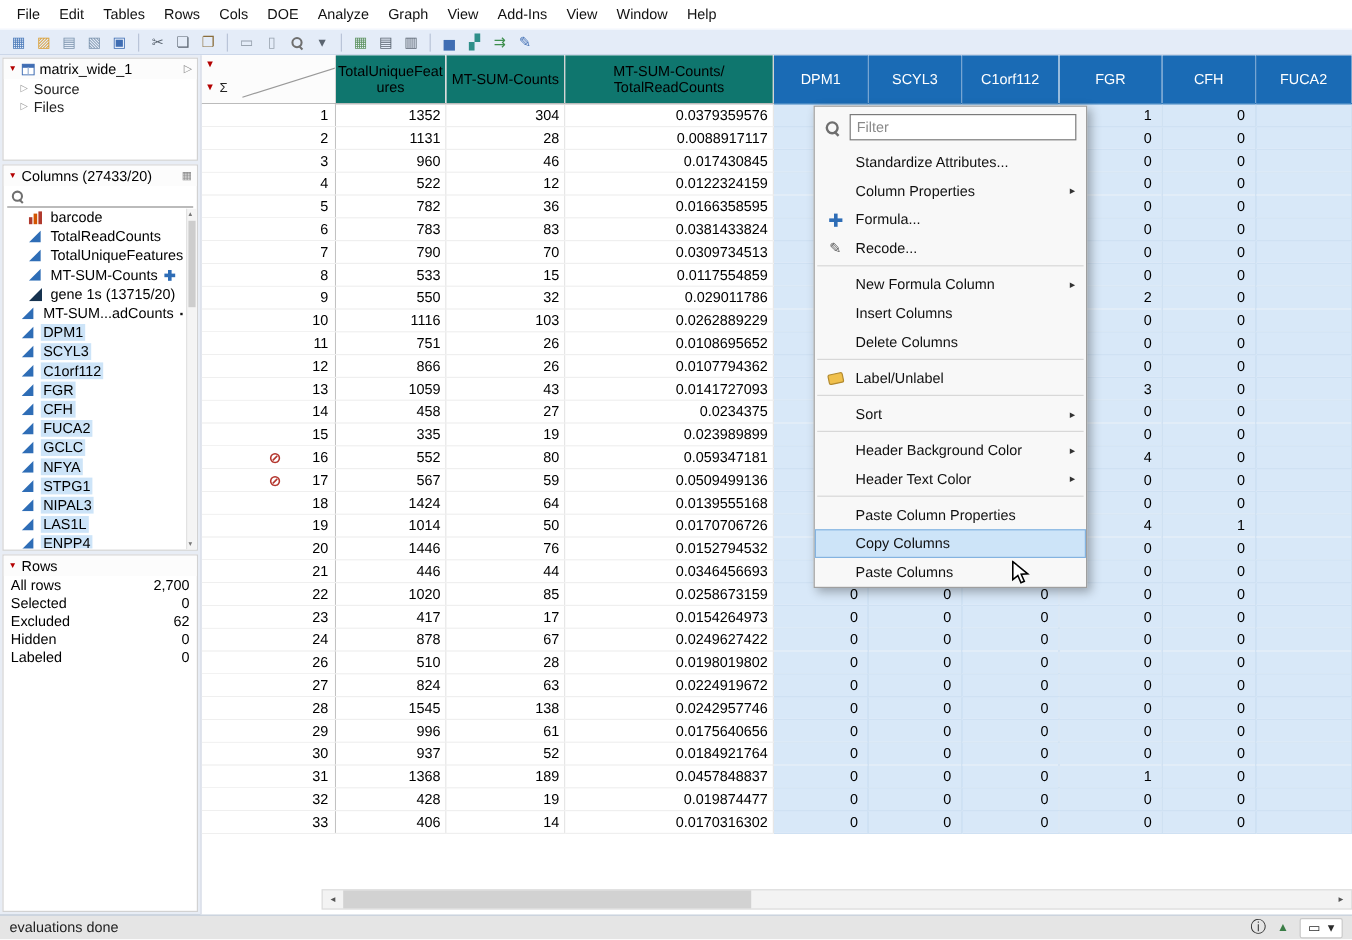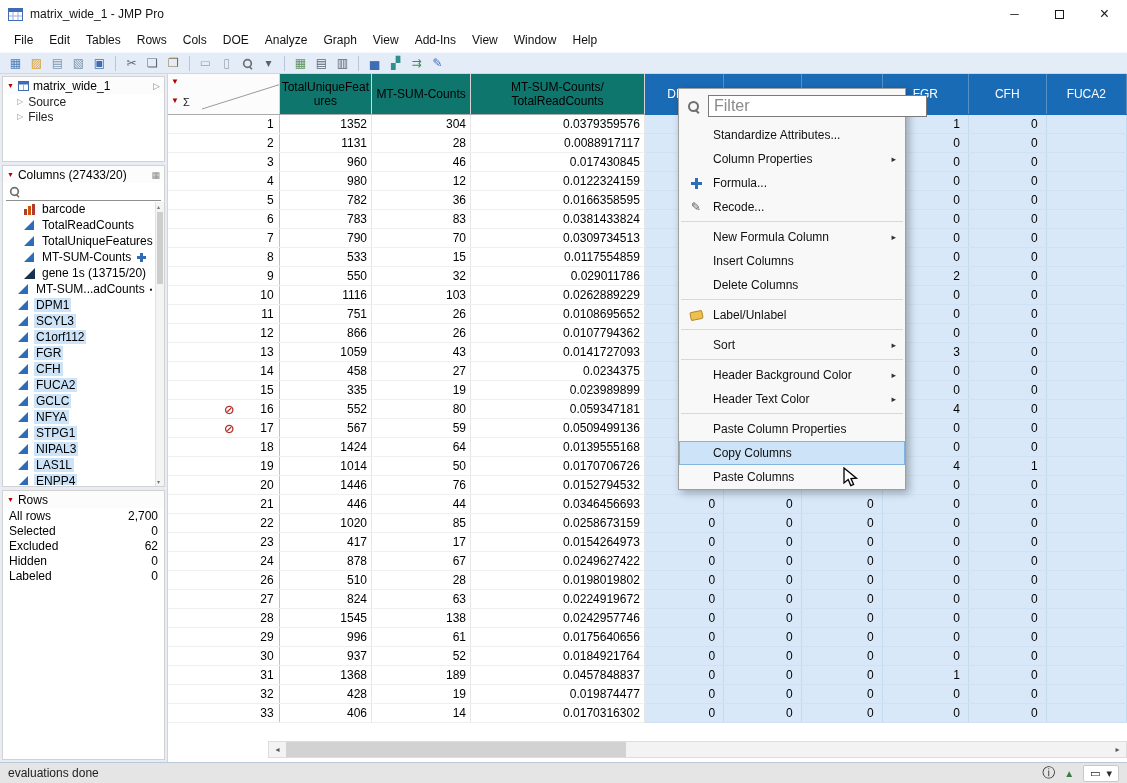--- a/index.html
+++ b/index.html
@@ -71,21 +71,21 @@
 
 .statusbar{height:21px;background:#e5e5e5;border-top:1px solid #bcc8da;display:flex;align-items:center;padding:0 8px;font-size:12px;flex:0 0 auto;color:#222}
 .sb-icons{margin-left:auto;display:flex;align-items:center;gap:9px}
 .sbicon{font-size:13px;color:#2b2b2b}
 .sbicon.up{color:#3a7d46;font-size:10px}
 .sb-box{display:flex;align-items:center;gap:6px;background:#fff;border:1px solid #c9c9c9;border-radius:2px;padding:1px 6px;height:17px}
 .sb-box .sbicon{font-size:11px}
 
 .ctx{position:absolute;left:678px;top:88px;width:228px;background:#f8f8f8;border:1px solid #9f9f9f;box-shadow:3px 3px 8px rgba(0,0,0,.3);z-index:50}
 .mfilter{height:34px;display:flex;align-items:center;padding:0 8px}
-.finput{flex:1;height:22px;margin-left:8px;border:1px solid #7a7a7a;background:#fff;font-family:inherit;font-size:16px;padding:0 5px;color:#4c1d95;outline:none}
+.finput{flex:1;height:22px;margin-left:8px;border:1px solid #7a7a7a;background:#fff;font-family:inherit;font-size:12px;padding:0 5px;color:#4c1d95;outline:none}
 .finput::placeholder{color:#8a8a8a}
 .mi{height:24px;display:flex;align-items:center;position:relative;padding-left:34px;padding-right:9px;font-size:12px;color:#101010}
 .mi.hl{background:#cde4f8;outline:1px solid #84b3e0;outline-offset:-1px}
 .gut{position:absolute;left:8px;width:18px;display:inline-flex;align-items:center;justify-content:center}
 .pencil{font-size:12px;color:#555}
 .plusico2{position:relative;width:11px;height:11px;display:inline-block}
 .plusico2::before{content:"";position:absolute;left:4px;top:0;width:3px;height:11px;background:#2e6db6}
 .plusico2::after{content:"";position:absolute;left:0;top:4px;width:11px;height:3px;background:#2e6db6}
 .tagico{width:13px;height:9px;background:#f0c04c;border:1px solid #b28a2f;border-radius:2px;transform:rotate(-12deg);display:inline-block}
 .subarrow{margin-left:auto;font-size:9px;color:#333}
@@ -95,39 +95,20 @@
 .mag::before{content:"";position:absolute;left:1px;top:1px;width:7px;height:7px;border:2px solid #6f6f6f;border-radius:50%}
 .mag::after{content:"";position:absolute;left:9px;top:9px;width:5px;height:2px;background:#6f6f6f;transform:rotate(45deg);transform-origin:0 0}
 .mag.small{transform:scale(.85)}
 .cursor{position:absolute;left:843px;top:467px;z-index:60}
 </style>
 </head>
 <body>
 
 <div class="window">
 
-  <div class="titlebar">
-    <span class="app-icon">
-      <svg width="15" height="13" viewBox="0 0 15 13">
-          <rect x="0.5" y="0.5" width="14" height="12" fill="#fff" stroke="#3f6db3"></rect>
-          <rect x="0.5" y="0.5" width="14" height="3.5" fill="#3f6db3"></rect>
-          <line x1="5" y1="4" x2="5" y2="12" stroke="#9ab2d4"></line>
-          <line x1="10" y1="4" x2="10" y2="12" stroke="#9ab2d4"></line>
-          <line x1="1" y1="8" x2="14" y2="8" stroke="#9ab2d4"></line>
-        </svg>
-    </span>
-    <span class="title">matrix_wide_1 - JMP Pro</span>
-    <div class="win-controls">
-      <span class="wc">─</span>
-      <span class="wc">
-          <span class="maxbox"></span>
-        </span>
-      <span class="wc close">×</span>
-    </div>
-  </div>
 
   <div class="menubar">
       <span class="mitem">File</span>
       <span class="mitem">Edit</span>
       <span class="mitem">Tables</span>
       <span class="mitem">Rows</span>
       <span class="mitem">Cols</span>
       <span class="mitem">DOE</span>
       <span class="mitem">Analyze</span>
       <span class="mitem">Graph</span>
@@ -478,21 +459,21 @@
               <td class="cell">0.017430845</td>
               <td class="cell sel gene">0</td>
               <td class="cell sel gene">0</td>
               <td class="cell sel gene">0</td>
               <td class="cell sel gene">0</td>
               <td class="cell sel gene">0</td>
               <td class="cell sel gene"></td>
             </tr>
             <tr class="trow">
               <td class="rowhead"><span class="rn">4</span></td>
-              <td class="cell">980</td>
+              <td class="cell">522</td>
               <td class="cell">12</td>
               <td class="cell">0.0122324159</td>
               <td class="cell sel gene">0</td>
               <td class="cell sel gene">0</td>
               <td class="cell sel gene">0</td>
               <td class="cell sel gene">0</td>
               <td class="cell sel gene">0</td>
               <td class="cell sel gene"></td>
             </tr>
             <tr class="trow">

